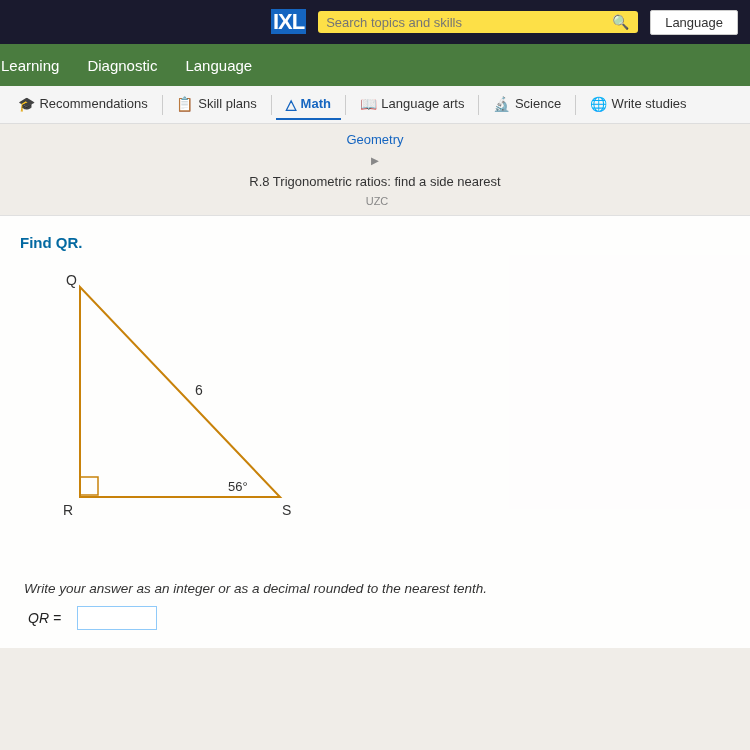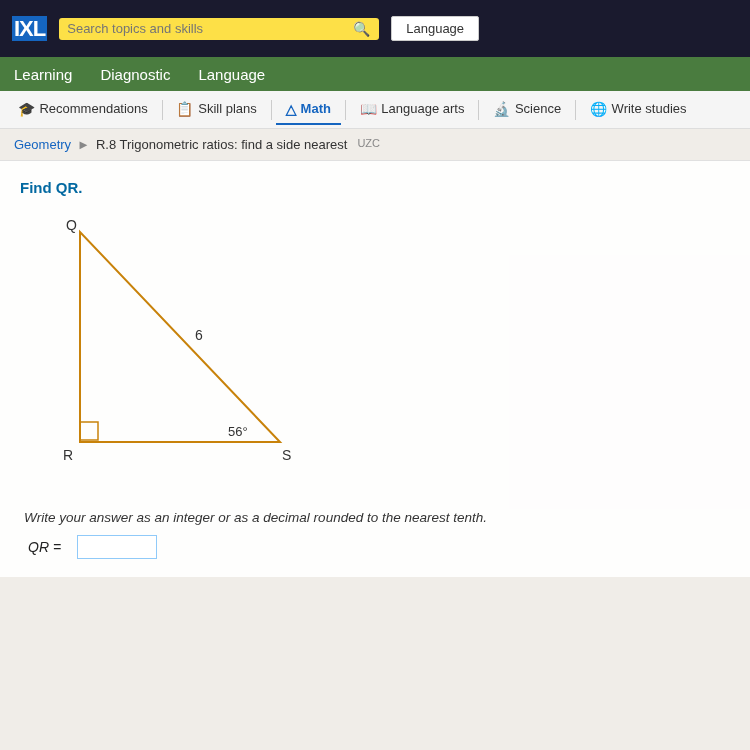--- a/index.html
+++ b/index.html
@@ -1,42 +1,42 @@
 <!DOCTYPE html>
 <html><head>
   <meta charset="utf-8">
   <style>
     * { margin: 0; padding: 0; box-sizing: border-box; }
     body { width: 750px; height: 750px; font-family: Arial, sans-serif; background: #fff; overflow: hidden; }
 
     
     #top-bar {
       display: flex; align-items: center;
-      background: #1a1a2e; height: 57px; padding: 0 12px; gap: 12px;
+      background: #1a1a2e; height: 44px; padding: 0 12px; gap: 12px; justify-content: flex-end;
     }
     #logo { color: #fff; font-weight: 900; font-size: 22px; letter-spacing: -1px; }
     #logo span { color: #1565c0; background: #1565c0; color: #fff; padding: 0 2px; }
     .logo-box { background: #1565c0; padding: 1px 4px; }
     #search-bar {
       display: flex; align-items: center; background: #fde047;
       border-radius: 3px; padding: 3px 8px; flex: 1; max-width: 320px;
     }
     #search-input {
       border: none; outline: none; font-size: 13px; flex: 1; background: transparent;
     }
     #search-icon { color: #555; font-size: 14px; cursor: pointer; }
     #username-btn {
       border: 1px solid #ccc; background: #fff; color: #333;
       padding: 4px 14px; font-size: 13px; cursor: pointer; border-radius: 2px;
     }
 
     
     #nav-bar {
       background: #4a7c3f; display: flex; align-items: center;
-      padding: 0 14px; height: 34px; gap: 28px;
+      padding: 0 1px; height: 42px; gap: 28px;
     }
     .nav-item {
       color: #fff; font-size: 15px; font-weight: 500; cursor: pointer; padding: 10px 0;
       text-decoration: none;
     }
 
     
     #subject-tabs {
       background: #f5f5f5; border-bottom: 1px solid #ddd;
       display: flex; align-items: center; padding: 0 8px; height: 38px; gap: 4px;
@@ -47,21 +47,21 @@
       padding: 6px 10px; font-size: 13px; cursor: pointer; color: #333;
       border-bottom: 2px solid transparent; white-space: nowrap;
     }
     .subject-tab.active { color: #1565c0; border-bottom: 2px solid #1565c0; font-weight: 600; }
     .subject-tab .tab-icon { font-size: 14px; }
     .tab-divider { width: 1px; height: 20px; background: #ccc; }
 
     
     #breadcrumb {
       padding: 8px 14px; font-size: 13px; color: #555;
-      display: flex; gap: 6px; border-bottom: 1px solid #e0e0e0;
+      display: flex; align-items: center; gap: 6px; border-bottom: 1px solid #e0e0e0; flex-direction: column;
     }
     #breadcrumb .bc-link { color: #1565c0; cursor: pointer; }
     #breadcrumb .bc-arrow { color: #888; }
     #breadcrumb .bc-current { color: #333; }
     #breadcrumb .bc-code { color: #888; font-size: 11px; margin-left: 4px; }
 
     
     #main-content {
       padding: 18px 20px; background: #fff;
     }
@@ -72,21 +72,21 @@
     
     #triangle-container {
       position: relative; width: 320px; height: 280px; margin-left: 10px;
     }
     #triangle-svg {
       position: absolute; top: 0; left: 0;
     }
 
     
     #answer-section {
-      margin-top: 18px; padding: 0 4px;
+      margin-top: 34px; padding: 0 4px;
     }
     #answer-instruction {
       font-style: italic; font-size: 13.5px; color: #333; margin-bottom: 10px;
     }
     #answer-row {
       display: flex; align-items: center; gap: 16px; margin-left: 4px;
     }
     #answer-label { font-style: italic; font-size: 14px; color: #222; }
     #answer-input {
       border: 1px solid #90caf9; outline: none; width: 80px; height: 24px;

